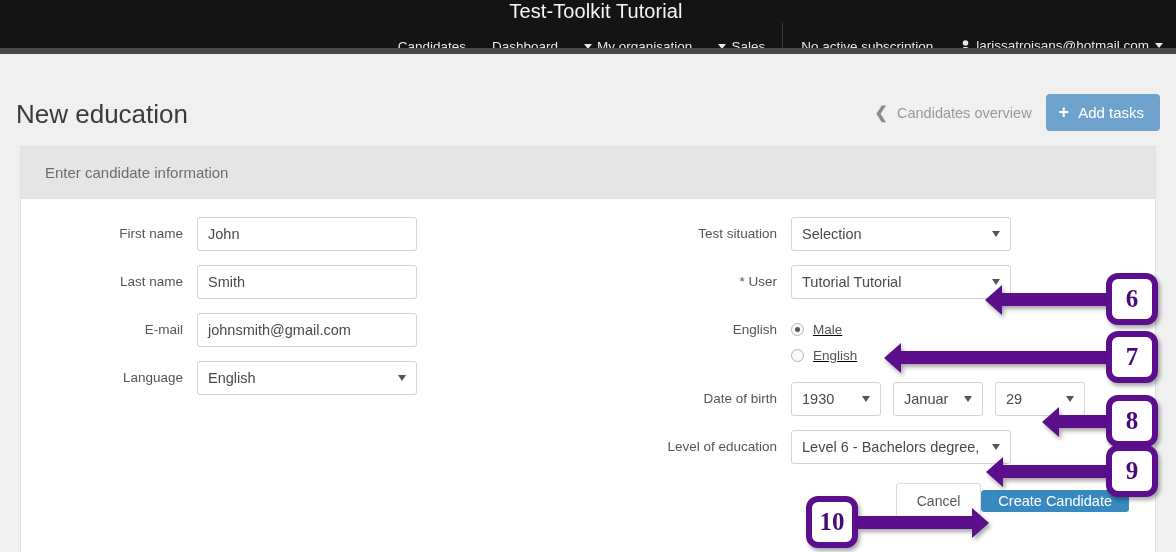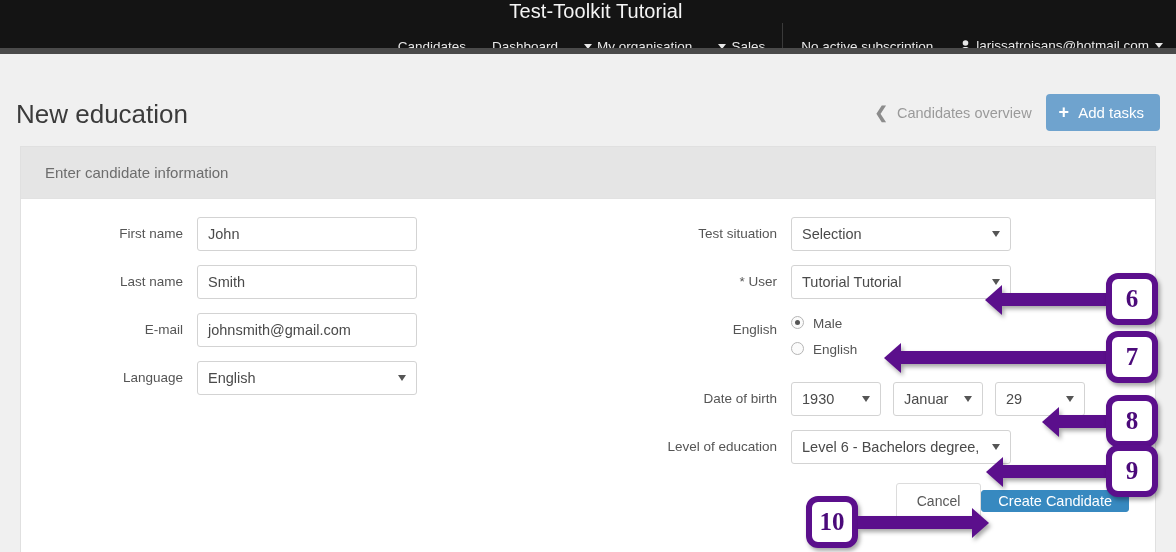--- a/index.html
+++ b/index.html
@@ -190,23 +190,24 @@
     transform: translateY(-50%);
     width: 0; height: 0;
     border-left: 4.5px solid transparent;
     border-right: 4.5px solid transparent;
     border-top: 6px solid #555555;
   }
   .ctrl.sm { width: 90px; padding-right: 24px; }
 
   .radio-group { padding-top: 3px; }
   .radio-row {
-    display: flex; align-items: flex-start;
+    display: flex; align-items: center;
     height: 26px; gap: 9px;
     cursor: pointer;
+    text-decoration: underline;
   }
   .radio {
     width: 13px; height: 13px;
     border-radius: 50%;
     border: 1px solid #b5b5b5;
     background: #fbfbfb;
     position: relative;
     flex: 0 0 auto;
   }
   .radio.checked::after {

